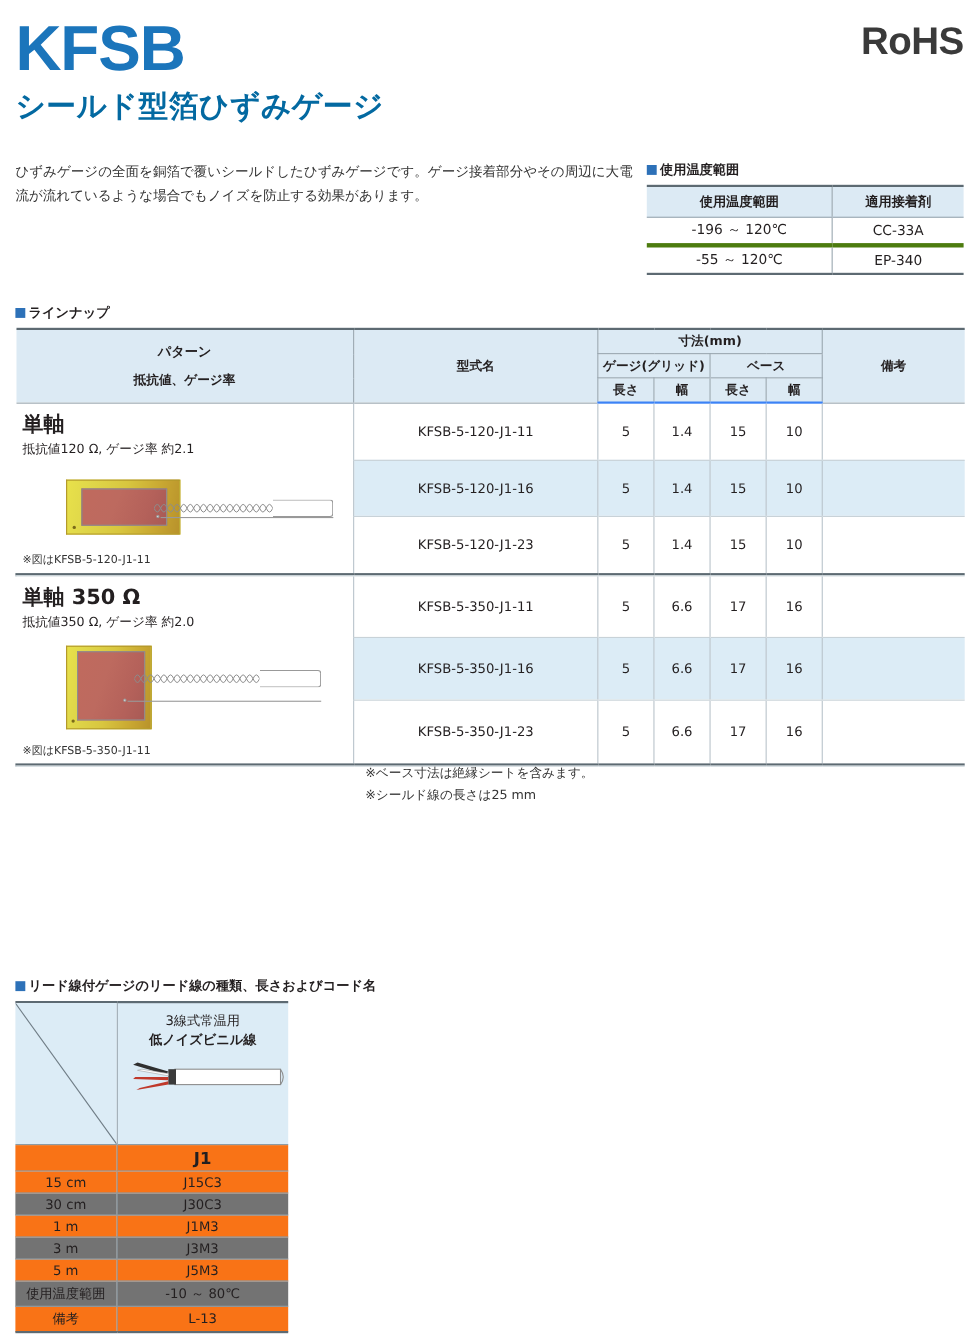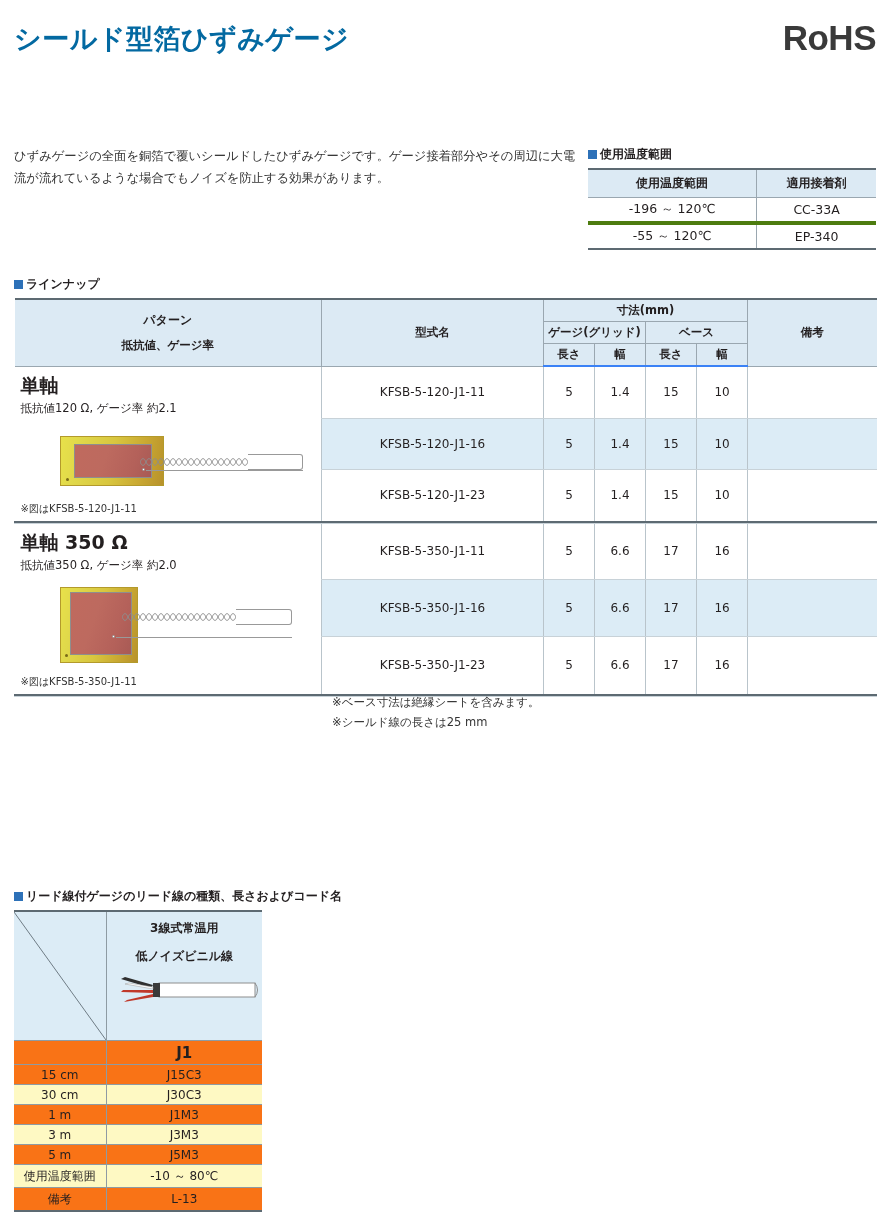--- a/index.html
+++ b/index.html
@@ -152,44 +152,45 @@
     width: 92px; height: 128px; padding: 0; position: relative;
     background: #dcecf6; border-bottom: 1px solid #8e9ba3;
     border-top: 2px solid #5d6a72;
   }
   .lead-table .cornercell svg { display: block; }
   .lead-table .typecell {
     background: #dcecf6; padding: 8px 4px 4px; border-left: 1px solid #8e9ba3;
     border-bottom: 1px solid #8e9ba3; border-top: 2px solid #5d6a72;
     vertical-align: top;
   }
-  .type-l1 { font-size: 12px; font-weight: bold; margin-bottom: 11px; }
+  .type-l1 { font-size: 12px; font-weight: normal; margin-bottom: 0; }
   .type-l2 { font-size: 12px; font-weight: bold; }
   .code-cell {
     background: #dcecf6; font-size: 15px; font-weight: bold;
     border-left: 1px solid #8e9ba3; border-bottom: 2px solid #5d6a72;
     padding: 3px 2px;
   }
   .corner-empty { background: #dcecf6; border-bottom: 2px solid #5d6a72; }
   .lead-table td.lbl { border-right: 1px solid #8e9ba3; }
-  .lead-table tr.shade td { background: #fef9c3; }
+  .lead-table tr.shade td { background: #737373; }
   .lead-table tr.lastr td { border-bottom: 2px solid #5d6a72; }
 
   .wire-pic { position: relative; height: 40px; margin-top: 6px; }
   .footnote {
     position: absolute; left: 14px; top: 1217px;
     font-size: 11.5px; color: #333; font-family: "DejaVu Sans", sans-serif;
   }
 </style>
 </head>
 <body>
 
 <div class="page">
 
   <div class="header">
+    <div class="brand-title">KFSB</div>
     <div class="brand-sub">シールド型箔ひずみゲージ</div>
     <div class="rohs">RoHS</div>
   </div>
 
   <div class="intro-row">
     <div class="intro-text">ひずみゲージの全面を銅箔で覆いシールドしたひずみゲージです。ゲージ接着部分やその周辺に大電流が流れているような場合でもノイズを防止する効果があります。</div>
 
     <div class="temp-block">
       <div class="sec-head">
         <span class="sec-sq"></span>

